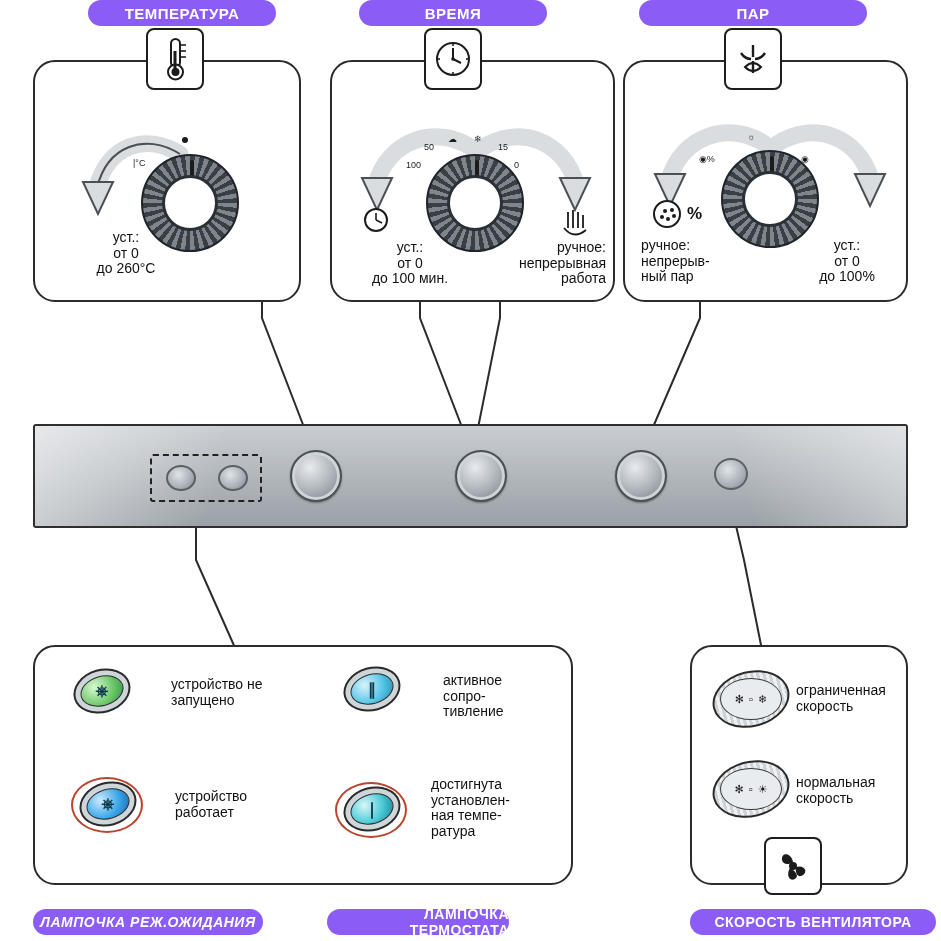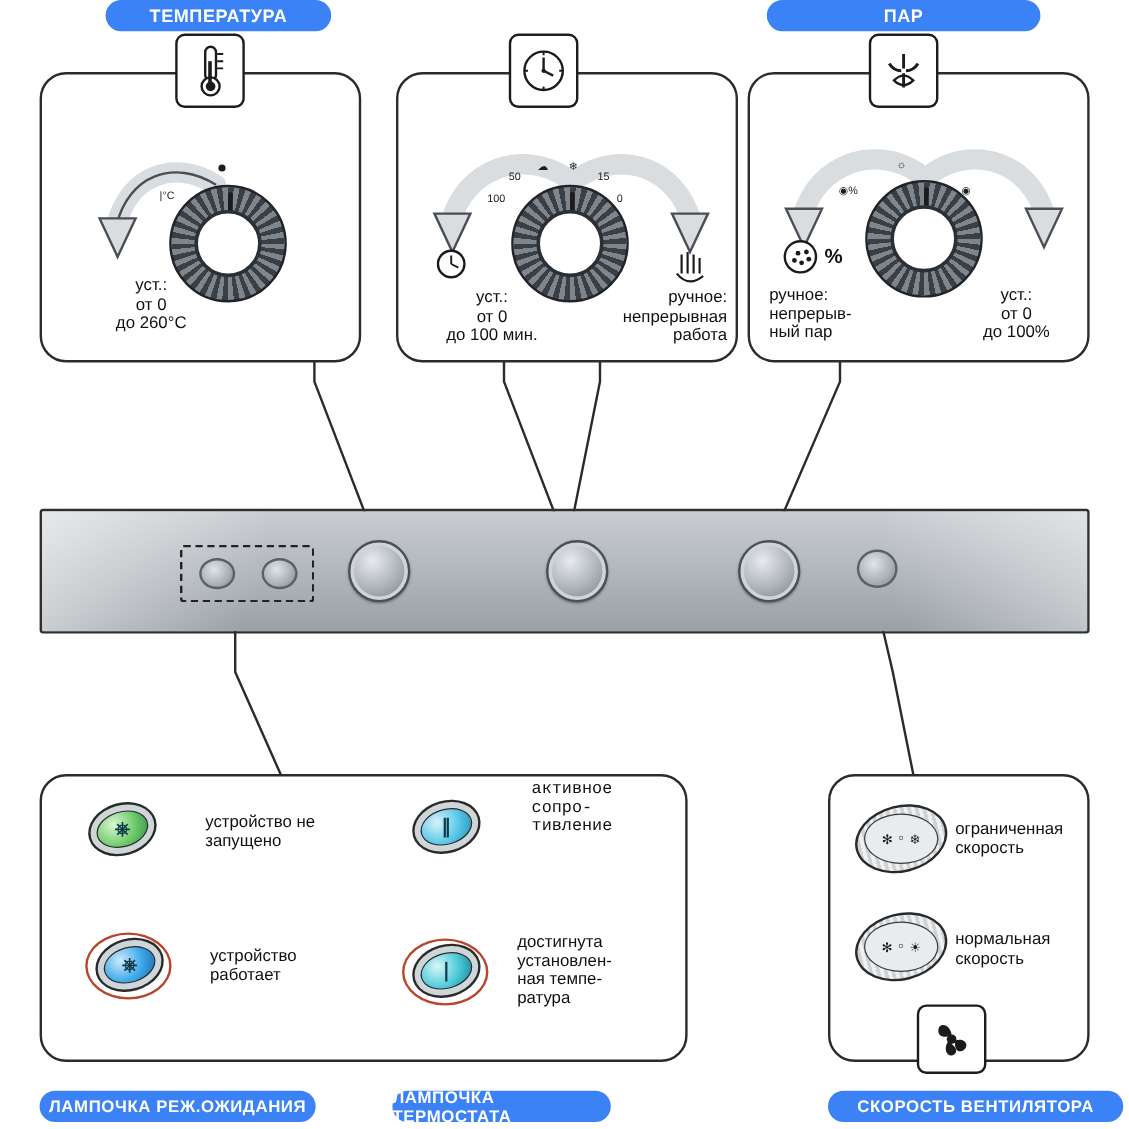--- a/index.html
+++ b/index.html
@@ -9,25 +9,25 @@
     font-family:"Liberation Sans", sans-serif;
     position:relative;
     overflow:hidden;
     color:#111;
   }
   .canvas{position:absolute;left:0;top:0;width:941px;height:941px;}
 
   
   .blk-label{
     position:absolute;
-    background:#3b82f6;
+    background:#8b5cf6;
     color:#ffffff;
     font-weight:bold;
     letter-spacing:.5px;
-    text-align:left;
+    text-align:right;
     display:flex;align-items:center;justify-content:center;
     font-size:15px;
     height:26px;
     border-radius:13px;
   }
 
   
   .card{
     position:absolute;
     border:2px solid #2b2b2b;
@@ -162,20 +162,23 @@
     <polyline points="196,500 196,560 236,650" fill="none" stroke="#2b2b2b" stroke-width="2"></polyline>
 
     <polyline points="730,500 744,560 762,650" fill="none" stroke="#2b2b2b" stroke-width="2"></polyline>
 
     <path d="M60,760 C95,735 120,755 145,730 C160,768 190,760 205,790 C170,800 168,830 140,840 C128,812 95,822 75,845 C80,808 52,800 60,760 Z" fill="none" stroke="#1b1b1b" stroke-width="1.6"></path>
     <path d="M300,745 C335,722 360,742 386,718 C400,756 432,750 447,780 C412,790 410,820 382,830 C370,802 337,812 317,835 C322,798 292,790 300,745 Z" fill="none" stroke="#1b1b1b" stroke-width="1.6"></path>
   </svg>
 
   <div class="blk-label" style="left:88px;top:0;width:188px;">
     <span>ТЕМПЕРАТУРА</span>
+  </div>
+  <div class="blk-label" style="left:359px;top:0;width:188px;">
+    <span>ВРЕМЯ</span>
   </div>
   <div class="blk-label" style="left:639px;top:0;width:228px;">
     <span>ПАР</span>
   </div>
 
   <div class="card" style="left:33px;top:60px;width:268px;height:242px;">
     <svg width="264" height="238" style="position:absolute;left:0;top:0;">
 
       <path d="M145,92 C110,70 72,84 62,126" fill="none" stroke="#d9dde0" stroke-width="17" stroke-linecap="round"></path>
       <path d="M145,92 C110,70 72,84 62,126" fill="none" stroke="#4a4f55" stroke-width="2"></path>
@@ -319,21 +322,21 @@
     </div>
     <div class="txt" style="left:136px;top:30px;width:150px;">
       <div>устройство не</div>
       <div>запущено</div>
     </div>
 
     <div class="led led-cyanA" style="left:308px;top:20px;">
       <div class="glass"></div>
       <div class="sym">∥</div>
     </div>
-    <div class="txt" style="left:408px;top:4px;width:122px;font-family:Liberation Mono, monospace;">
+    <div class="txt" style="left:408px;top:26px;width:122px;">
       <div>активное</div>
       <div>сопро-</div>
       <div>тивление</div>
     </div>
 
     <div class="led-ring" style="left:36px;top:130px;width:72px;height:56px;"></div>
     <div class="led led-blue" style="left:44px;top:135px;">
       <div class="glass"></div>
       <div class="sym">⎈</div>
     </div>
@@ -383,21 +386,21 @@
     <div class="badge" style="left:72px;top:190px;width:58px;height:58px;background:#fff;">
       <svg width="40" height="40" viewBox="0 0 40 40">
         <circle cx="20" cy="20" r="4" fill="#1b1b1b"></circle>
         <path d="M20,16 C18,6 8,6 9,14 C10,19 16,19 20,16 Z" fill="#1b1b1b"></path>
         <path d="M23,21 C32,18 36,27 28,30 C24,31 22,26 23,21 Z" fill="#1b1b1b"></path>
         <path d="M17,22 C12,30 18,37 23,32 C26,29 21,24 17,22 Z" fill="#1b1b1b"></path>
       </svg>
     </div>
   </div>
 
-  <div class="blk-label" style="left:33px;top:909px;width:230px;font-size:14px;">
+  <div class="blk-label" style="left:33px;top:909px;width:230px;font-size:14px;font-style:italic;">
     <span>ЛАМПОЧКА РЕЖ.ОЖИДАНИЯ</span>
   </div>
   <div class="blk-label" style="left:327px;top:909px;width:182px;font-size:14px;">
     <span>ЛАМПОЧКА ТЕРМОСТАТА</span>
   </div>
   <div class="blk-label" style="left:690px;top:909px;width:246px;font-size:14px;">
     <span>СКОРОСТЬ ВЕНТИЛЯТОРА</span>
   </div>
 
 </div>

